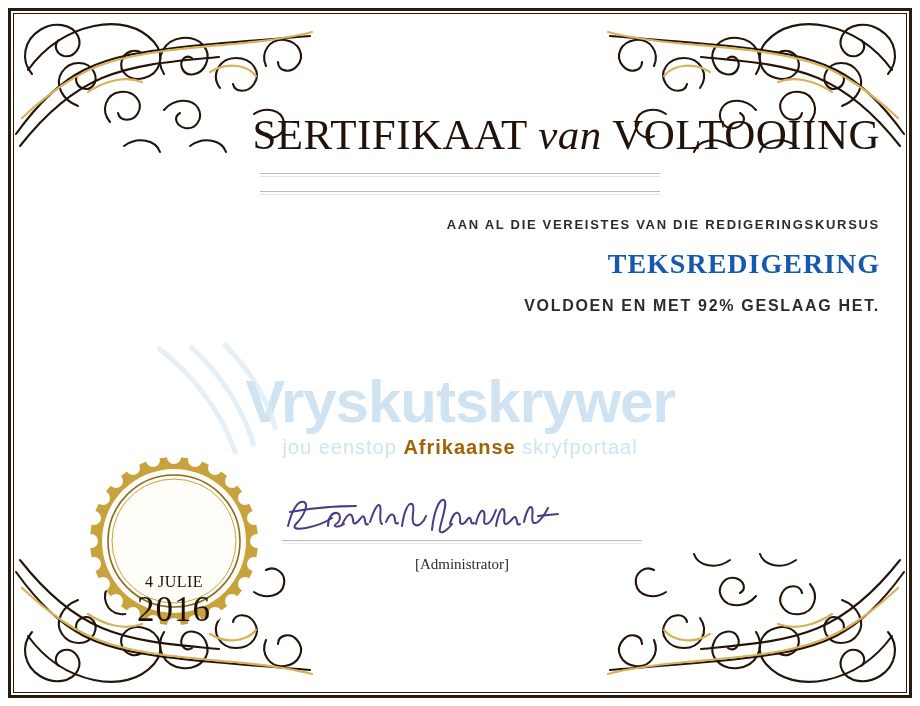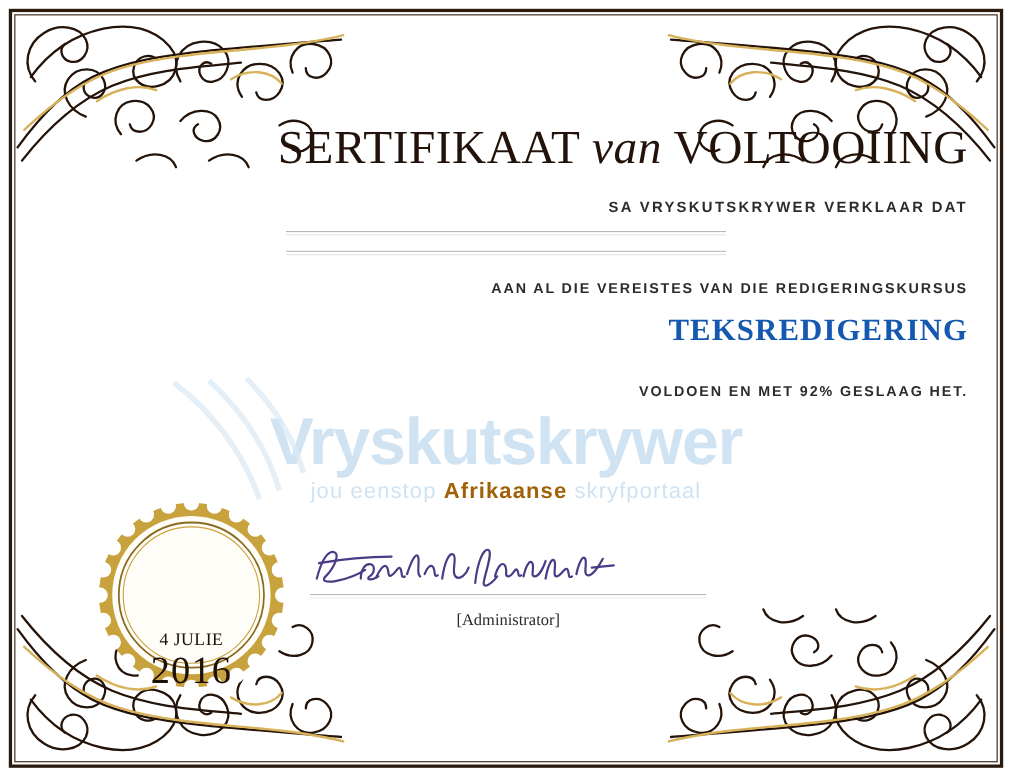--- a/index.html
+++ b/index.html
@@ -150,23 +150,23 @@
   .course {
     margin-top: 16px;
     font-family: "Liberation Serif", serif;
     font-weight: 700;
     font-size: 28px;
     color: #1558b0;
     letter-spacing: 1px;
   }
 
   .result {
-    margin-top: 31px;
+    margin-top: 17px;
     font-family: "Liberation Sans", sans-serif;
-    font-size: 13px;
+    font-size: 16px;
     font-weight: 700;
     letter-spacing: 1.7px;
     color: #2c2c2c;
   }
 
   
   .seal {
     position: absolute;
     left: 88px;
     top: 455px;
@@ -348,21 +348,20 @@
     </div>
   </div>
 
   <div class="content">
     <div class="title">
       <span>SERTIFIKAAT</span>
       <span class="it">van</span>
       <span>VOLTOOIING</span>
     </div>
 
-    <div class="declare">SA VRYSKUTSKRYWER VERKLAAR DAT</div>
 
     <div class="rule"></div>
 
 
     <div class="rule2"></div>
 
     <div class="reqs">AAN AL DIE VEREISTES VAN DIE REDIGERINGSKURSUS</div>
 
     <div class="course">TEKSREDIGERING</div>
 

